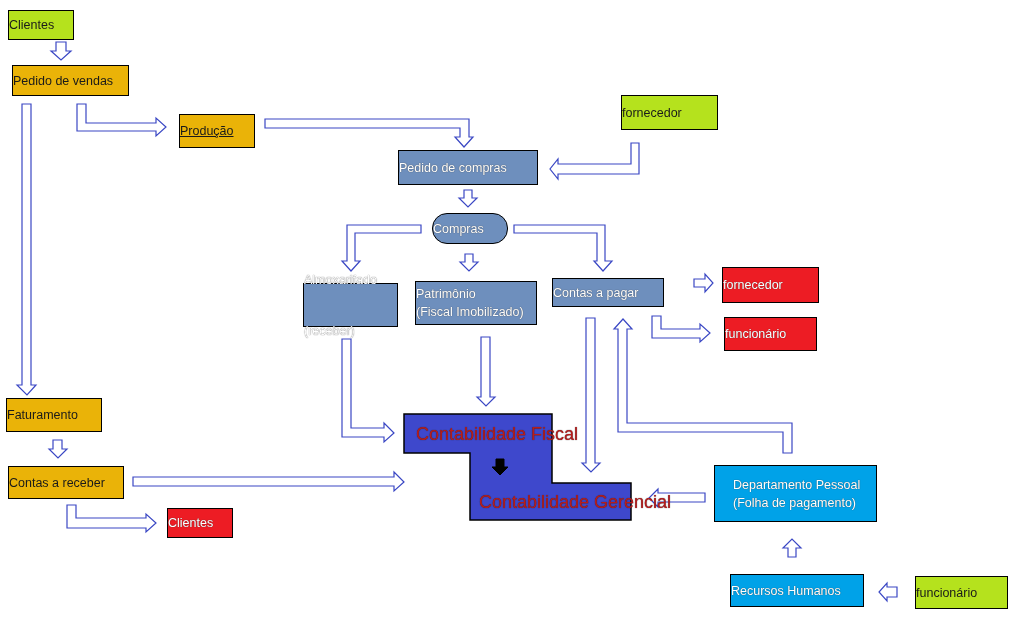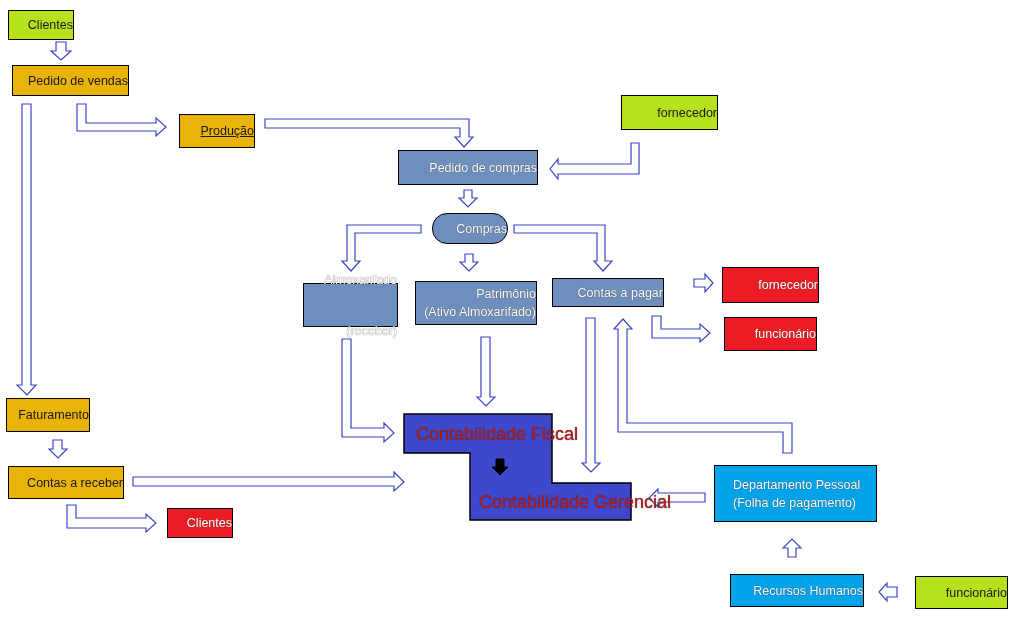--- a/index.html
+++ b/index.html
@@ -1,19 +1,19 @@
 <!DOCTYPE html>
 <html><head>
   <meta charset="utf-8">
   <style>
     html, body { margin: 0; padding: 0; background: #ffffff; }
     body { width: 1019px; height: 619px; position: relative; overflow: hidden;
            font-family: "Liberation Sans", "DejaVu Sans", sans-serif; }
     .box { position: absolute; box-sizing: border-box; border: 1.5px solid #000;
-           display: flex; flex-direction: column; align-items: flex-end; justify-content: center;
+           display: flex; flex-direction: column; align-items: flex-start; justify-content: center;
            text-align: center; font-size: 12.5px; line-height: 18px; }
     .lime { background: #b5e21d; color: #1a1a1a; }
     .sky  { background: #eab308; color: #1a1a1a; }
     .steel{ background: #6e8fbd; color: #ffffff; text-shadow: 0 0 1px #333; }
     .red  { background: #ed1c24; color: #ffffff; text-shadow: 0 0 1px #333; }
     .cyan { background: #00a2e8; color: #ffffff; text-shadow: 0 0 1px #333; }
     svg.arrows { position: absolute; left: 0; top: 0; }
     svg.arrows polygon { fill: #ffffff; stroke: #3a47c4; stroke-width: 1.2; }
     .contab-label { position: absolute; color: #b91c1c; font-size: 18px; text-shadow: 0 0 1px #222; }
   </style>
@@ -93,36 +93,36 @@
   <span>Compras</span>
 </div>
 
 <div class="box steel" style="left:303px;top:283px;width:95px;height:44px;gap:33px;">
   <span>Almoxarifado</span>
   <span>(receber)</span>
 </div>
 
 <div class="box steel" style="left:415px;top:281px;width:122px;height:44px;">
   <span>Patrimônio</span>
-  <span>(Ativo Almoxarifado)</span>
+  <span>(Fiscal Imobilizado)</span>
 </div>
 
 <div class="box steel" style="left:552px;top:278px;width:112px;height:29px;">
   <span>Contas a pagar</span>
 </div>
 
 <div class="box red" style="left:722px;top:267px;width:97px;height:36px;">
   <span>fornecedor</span>
 </div>
 
 <div class="box red" style="left:724px;top:317px;width:93px;height:34px;">
   <span>funcionário</span>
 </div>
 
-<div class="box sky" style="left:6px;top:398px;width:84px;height:34px;">
+<div class="box sky" style="left:6px;top:398px;width:96px;height:34px;">
   <span>Faturamento</span>
 </div>
 
 <div class="box sky" style="left:8px;top:466px;width:116px;height:33px;">
   <span>Contas a receber</span>
 </div>
 
 <div class="box red" style="left:167px;top:508px;width:66px;height:30px;">
   <span>Clientes</span>
 </div>

